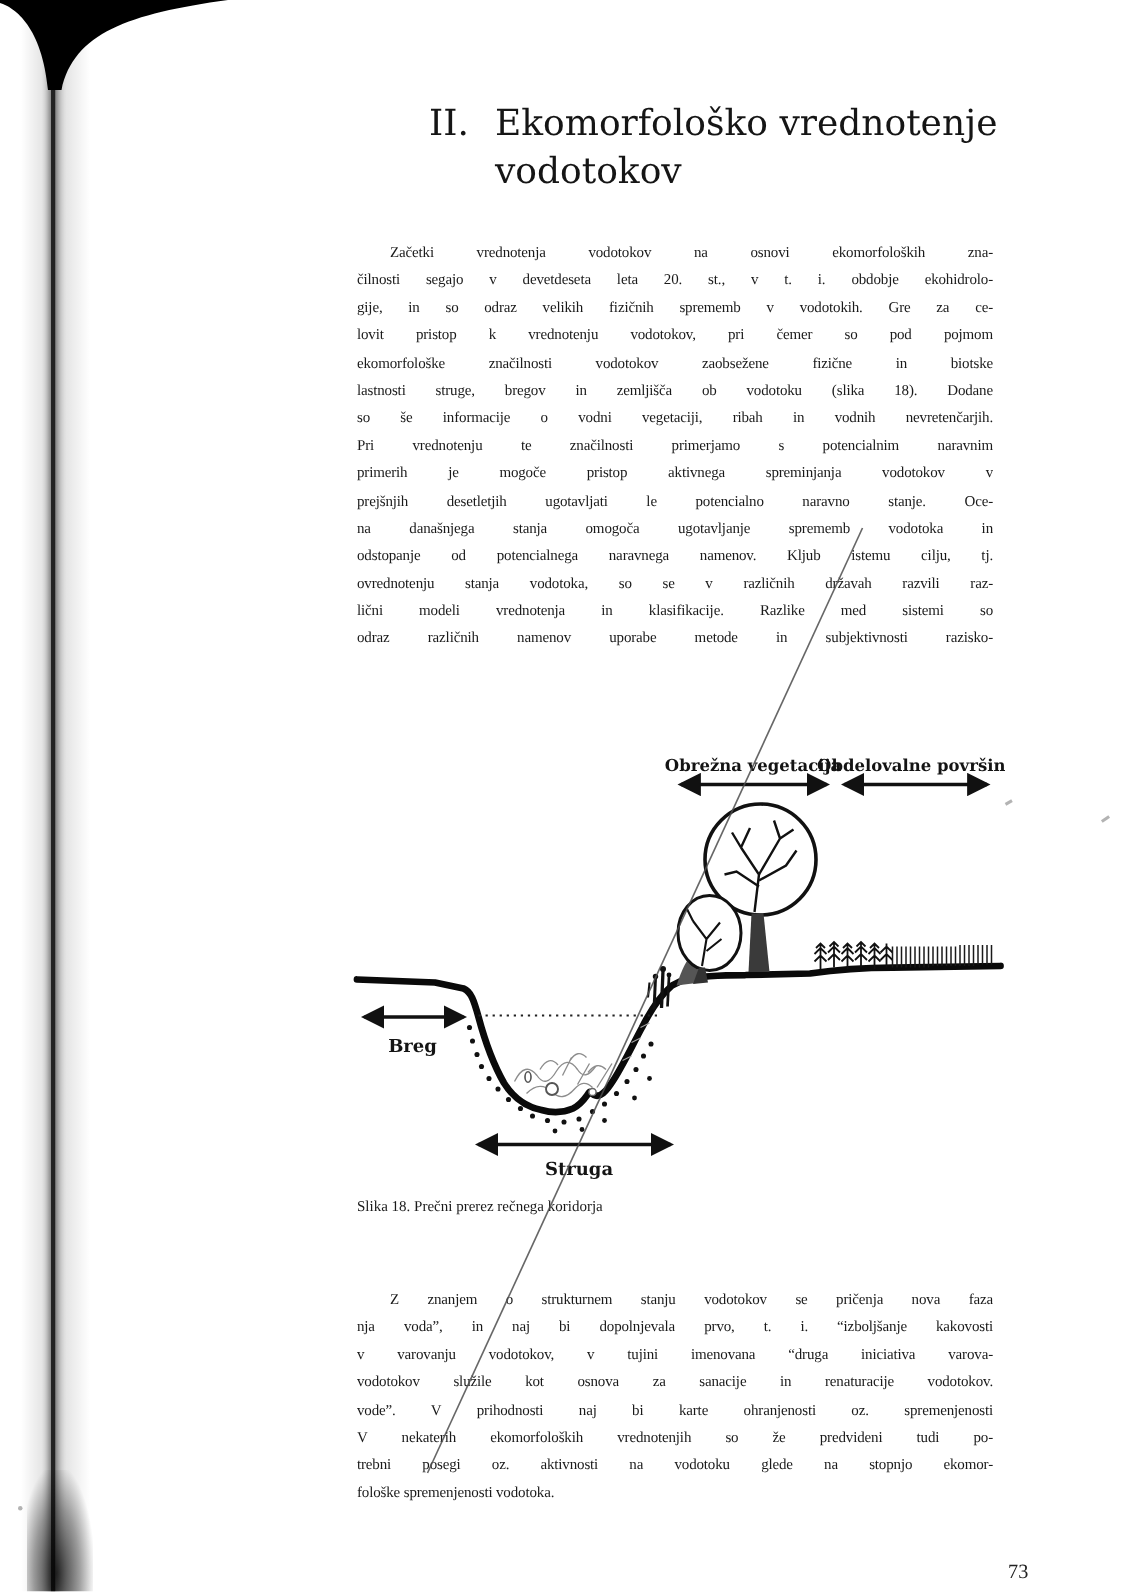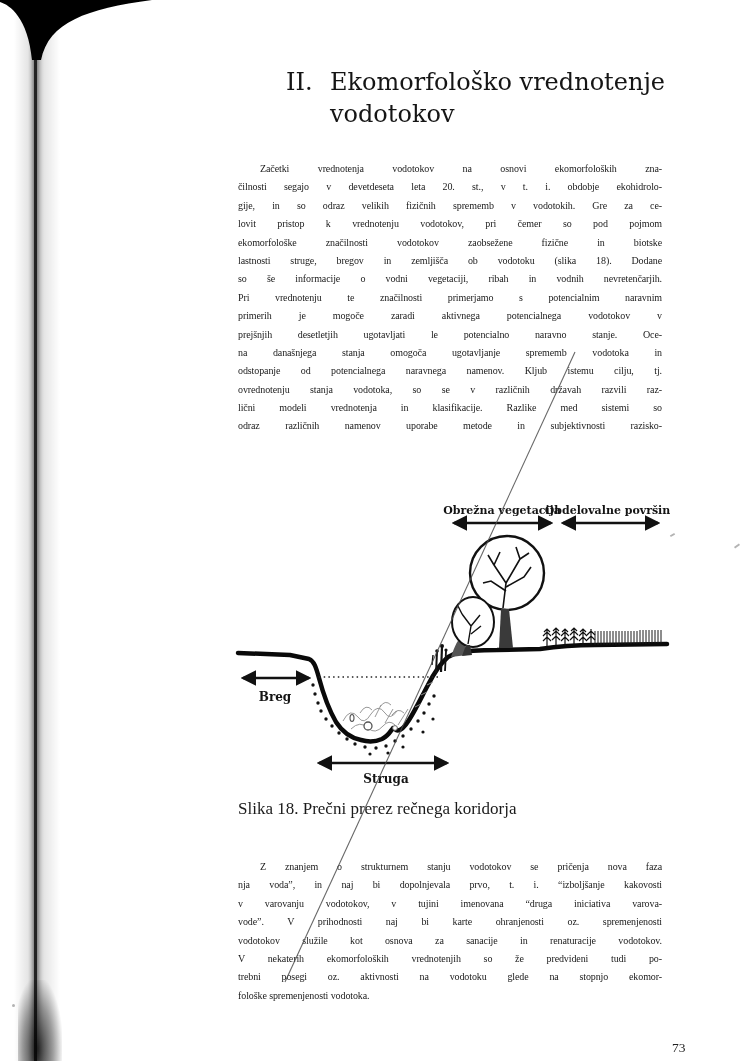--- a/index.html
+++ b/index.html
@@ -40,21 +40,21 @@
     position:absolute;left:238px;width:424px;
     font-size:10px;line-height:18.4px;letter-spacing:-0.1px;color:#1a1a1a;
   }
   #paragraph1{top:160px;}
   #paragraph2{top:838px;margin-top:20px;}
   .tline{text-align:justify;text-align-last:justify;white-space:normal;overflow:hidden;height:18.4px;}
   .tline-first{text-indent:22px;}
   .tline-last{text-align-last:left;}
   .caption{
     position:absolute;left:238px;top:799px;width:424px;
-    font-size:17px;color:#1a1a1a;
+    font-size:10px;color:#1a1a1a;
   }
   .page-number{
     position:absolute;left:672px;top:996px;
     font-size:13.5px;color:#222;margin-top:44px;
   }
   
   .figure-svg{position:absolute;left:235px;top:495px;}
   .figure-svg text{
     font-family:"DejaVu Serif", serif;
     font-weight:bold;fill:#141414;
@@ -87,21 +87,21 @@
 
 <div id="paragraph1" class="para">
     <div class="tline tline-first">Začetki vrednotenja vodotokov na osnovi ekomorfoloških zna-</div>
     <div class="tline">čilnosti segajo v devetdeseta leta 20. st., v t. i. obdobje ekohidrolo-</div>
     <div class="tline">gije, in so odraz velikih fizičnih sprememb v vodotokih. Gre za ce-</div>
     <div class="tline">lovit pristop k vrednotenju vodotokov, pri čemer so pod pojmom</div>
     <div class="tline">ekomorfološke značilnosti vodotokov zaobsežene fizične in biotske</div>
     <div class="tline">lastnosti struge, bregov in zemljišča ob vodotoku (slika 18). Dodane</div>
     <div class="tline">so še informacije o vodni vegetaciji, ribah in vodnih nevretenčarjih.</div>
     <div class="tline">Pri vrednotenju te značilnosti primerjamo s potencialnim naravnim</div>
-    <div class="tline">primerih je mogoče zaradi aktivnega potencialnega vodotokov v</div>
+    <div class="tline">primerih je mogoče pristop aktivnega spreminjanja vodotokov v</div>
     <div class="tline">prejšnjih desetletjih ugotavljati le potencialno naravno stanje. Oce-</div>
     <div class="tline">na današnjega stanja omogoča ugotavljanje sprememb vodotoka in</div>
     <div class="tline">odstopanje od potencialnega naravnega namenov. Kljub istemu cilju, tj.</div>
     <div class="tline">ovrednotenju stanja vodotoka, so se v različnih državah razvili raz-</div>
     <div class="tline">lični modeli vrednotenja in klasifikacije. Razlike med sistemi so</div>
     <div class="tline">odraz različnih namenov uporabe metode in subjektivnosti razisko-</div>
   </div>
 
 <svg class="figure-svg" width="435" height="300" viewBox="0 0 435 300">
   <defs>
@@ -203,22 +203,22 @@
   <line x1="84" y1="268" x2="212" y2="268" stroke="#111" stroke-width="2.4" marker-start="url(#ah)" marker-end="url(#ah)"></line>
   <text class="fig-label-side" x="151" y="288" text-anchor="middle">Struga</text>
 </svg>
 
 <div class="caption">Slika 18. Prečni prerez rečnega koridorja</div>
 
 <div id="paragraph2" class="para">
     <div class="tline tline-first">Z znanjem o strukturnem stanju vodotokov se pričenja nova faza</div>
     <div class="tline">nja voda”, in naj bi dopolnjevala prvo, t. i. “izboljšanje kakovosti</div>
     <div class="tline">v varovanju vodotokov, v tujini imenovana “druga iniciativa varova-</div>
+    <div class="tline">vodotokov služile kot osnova za sanacije in renaturacije vodotokov.</div>
     <div class="tline">vode”. V prihodnosti naj bi karte ohranjenosti oz. spremenjenosti</div>
-    <div class="tline">vodotokov služile kot osnova za sanacije in renaturacije vodotokov.</div>
     <div class="tline">V nekaterih ekomorfoloških vrednotenjih so že predvideni tudi po-</div>
     <div class="tline">trebni posegi oz. aktivnosti na vodotoku glede na stopnjo ekomor-</div>
     <div class="tline tline-last">fološke spremenjenosti vodotoka.</div>
   </div>
 
 <div class="page-number">73</div>
 
 <svg class="pen-overlay" width="750" height="1061">
   <line x1="575" y1="352" x2="285" y2="982" stroke="#4d4d4d" stroke-width="1.1" opacity="0.85"></line>
 </svg>

